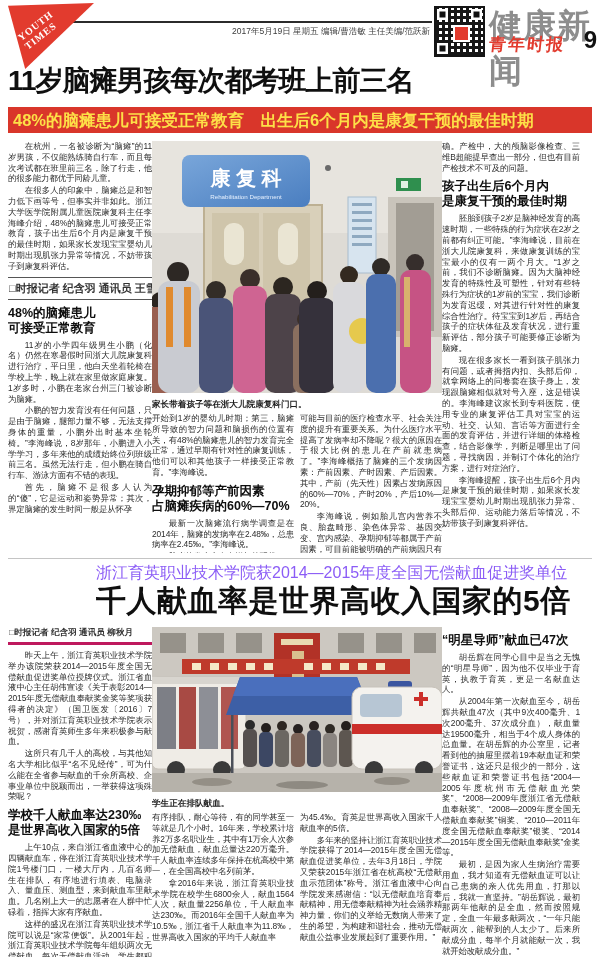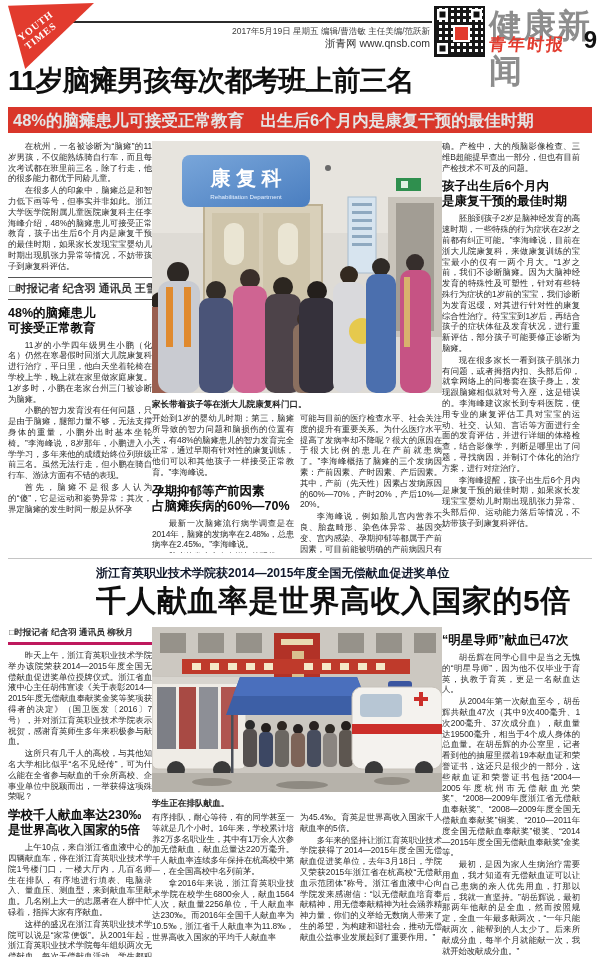--- a/index.html
+++ b/index.html
@@ -22,60 +22,59 @@
   .qr .eye{position:absolute;width:11px;height:11px;background:#111;box-shadow:inset 0 0 0 2.5px #fff,inset 0 0 0 4.5px #111;}
   .qr .e1{left:1px;top:1px}.qr .e2{right:1px;top:1px}.qr .e3{left:1px;bottom:1px}
   .qr .heart{position:absolute;left:17px;top:17px;width:13px;height:13px;background:#e23b2e;border:2px solid #fff;}
   .sec-title{position:absolute;left:489px;top:4px;font-size:33px;font-weight:bold;color:#8d8d8d;letter-spacing:1px;}
   .brand{position:absolute;left:489px;top:33px;font-size:17px;font-weight:bold;color:#e23b2e;
          transform:skewX(-6deg);letter-spacing:2px;}
   .pageno{position:absolute;right:3px;top:26px;font-size:24px;font-weight:bold;color:#111;}
   
   .s1-headline{margin:2px 8px 3px;font-size:28px;line-height:46px;font-weight:900;color:#0f0f0f;
                letter-spacing:-1px;white-space:nowrap;}
-  .s1-deck{margin:0 8px;height:26px;line-height:26px;background:#d9362a;color:#e5e5e5;font-size:16.5px;
+  .s1-deck{margin:0 8px;height:26px;line-height:26px;background:#d9362a;color:#fde047;font-size:16.5px;
            font-weight:bold;padding-left:5px;white-space:nowrap;overflow:hidden;}
   .cols{display:flex;margin:8px 8px 0;overflow:hidden;}
   .s1-cols{height:412px;}
   .s2-cols{height:330px;}
   .col{overflow:hidden;}
   .c1{width:144px;}.cmid{width:290px;}.c4{width:138px;}
   .txt p{margin:0 0 1px;font-size:8.4px;line-height:10.8px;text-align:justify;letter-spacing:-0.1px;
          text-indent:2em;color:#2b2b2b;}
   .txt p.noind{text-indent:0;}
   .subhead{font-size:12.5px;line-height:15px;font-weight:bold;color:#0e0e0e;margin:6px 0 4px;}
   .byline1{border-top:1px solid #555;border-bottom:1px solid #555;padding:3px 1px;margin:5px 0 4px;
            font-size:11px;font-weight:bold;color:#333;white-space:nowrap;}
   .byline2{border-bottom:3px solid #be185d;padding:0 1px 3px;margin:0 0 5px;
            font-size:8.6px;font-weight:bold;color:#333;white-space:nowrap;}
   .photo-cap{font-size:8.6px;font-weight:bold;color:#1d1d1d;padding:2px 6px 2px 0;}
   .subcols{display:flex;gap:6px;}
   .subcol{width:142px;overflow:hidden;}
   .divider{height:1px;background:#c4c4c4;margin:5px 8px 4px;}
   
-  .s2-kicker{margin:0 8px;padding-left:88px;font-size:12px;line-height:20px;font-weight:bold;color:#0f172a;white-space:nowrap;}
+  .s2-kicker{margin:0 8px;padding-left:88px;font-size:16px;line-height:20px;font-weight:normal;color:#8b5cf6;white-space:nowrap;}
   .s2-headline{margin:0 8px;padding-left:88px;font-size:30px;line-height:36px;font-weight:900;color:#0f0f0f;
                letter-spacing:0.5px;white-space:nowrap;}
 </style>
 </head>
 <body>
 
 <div class="page">
 
   <div class="hdr">
     <div class="hdr-rule"></div>
     <div class="logo-tri">
       <div class="logo-txt">
         <div>YOUTH</div>
         <div>TIMES</div>
       </div>
     </div>
     <div class="hdr-meta">
       <div>2017年5月19日 星期五  编辑/曹浩敏  主任美编/范跃新</div>
-      <div class="url">浙青网 www.qnsb.com</div>
     </div>
     <div class="qr">
       <div class="eye e1"></div>
       <div class="eye e2"></div>
       <div class="eye e3"></div>
       <div class="heart"></div>
     </div>
     <div class="sec-title">健康新闻</div>
     <div class="brand">青年时报</div>
     <div class="pageno">9</div>

